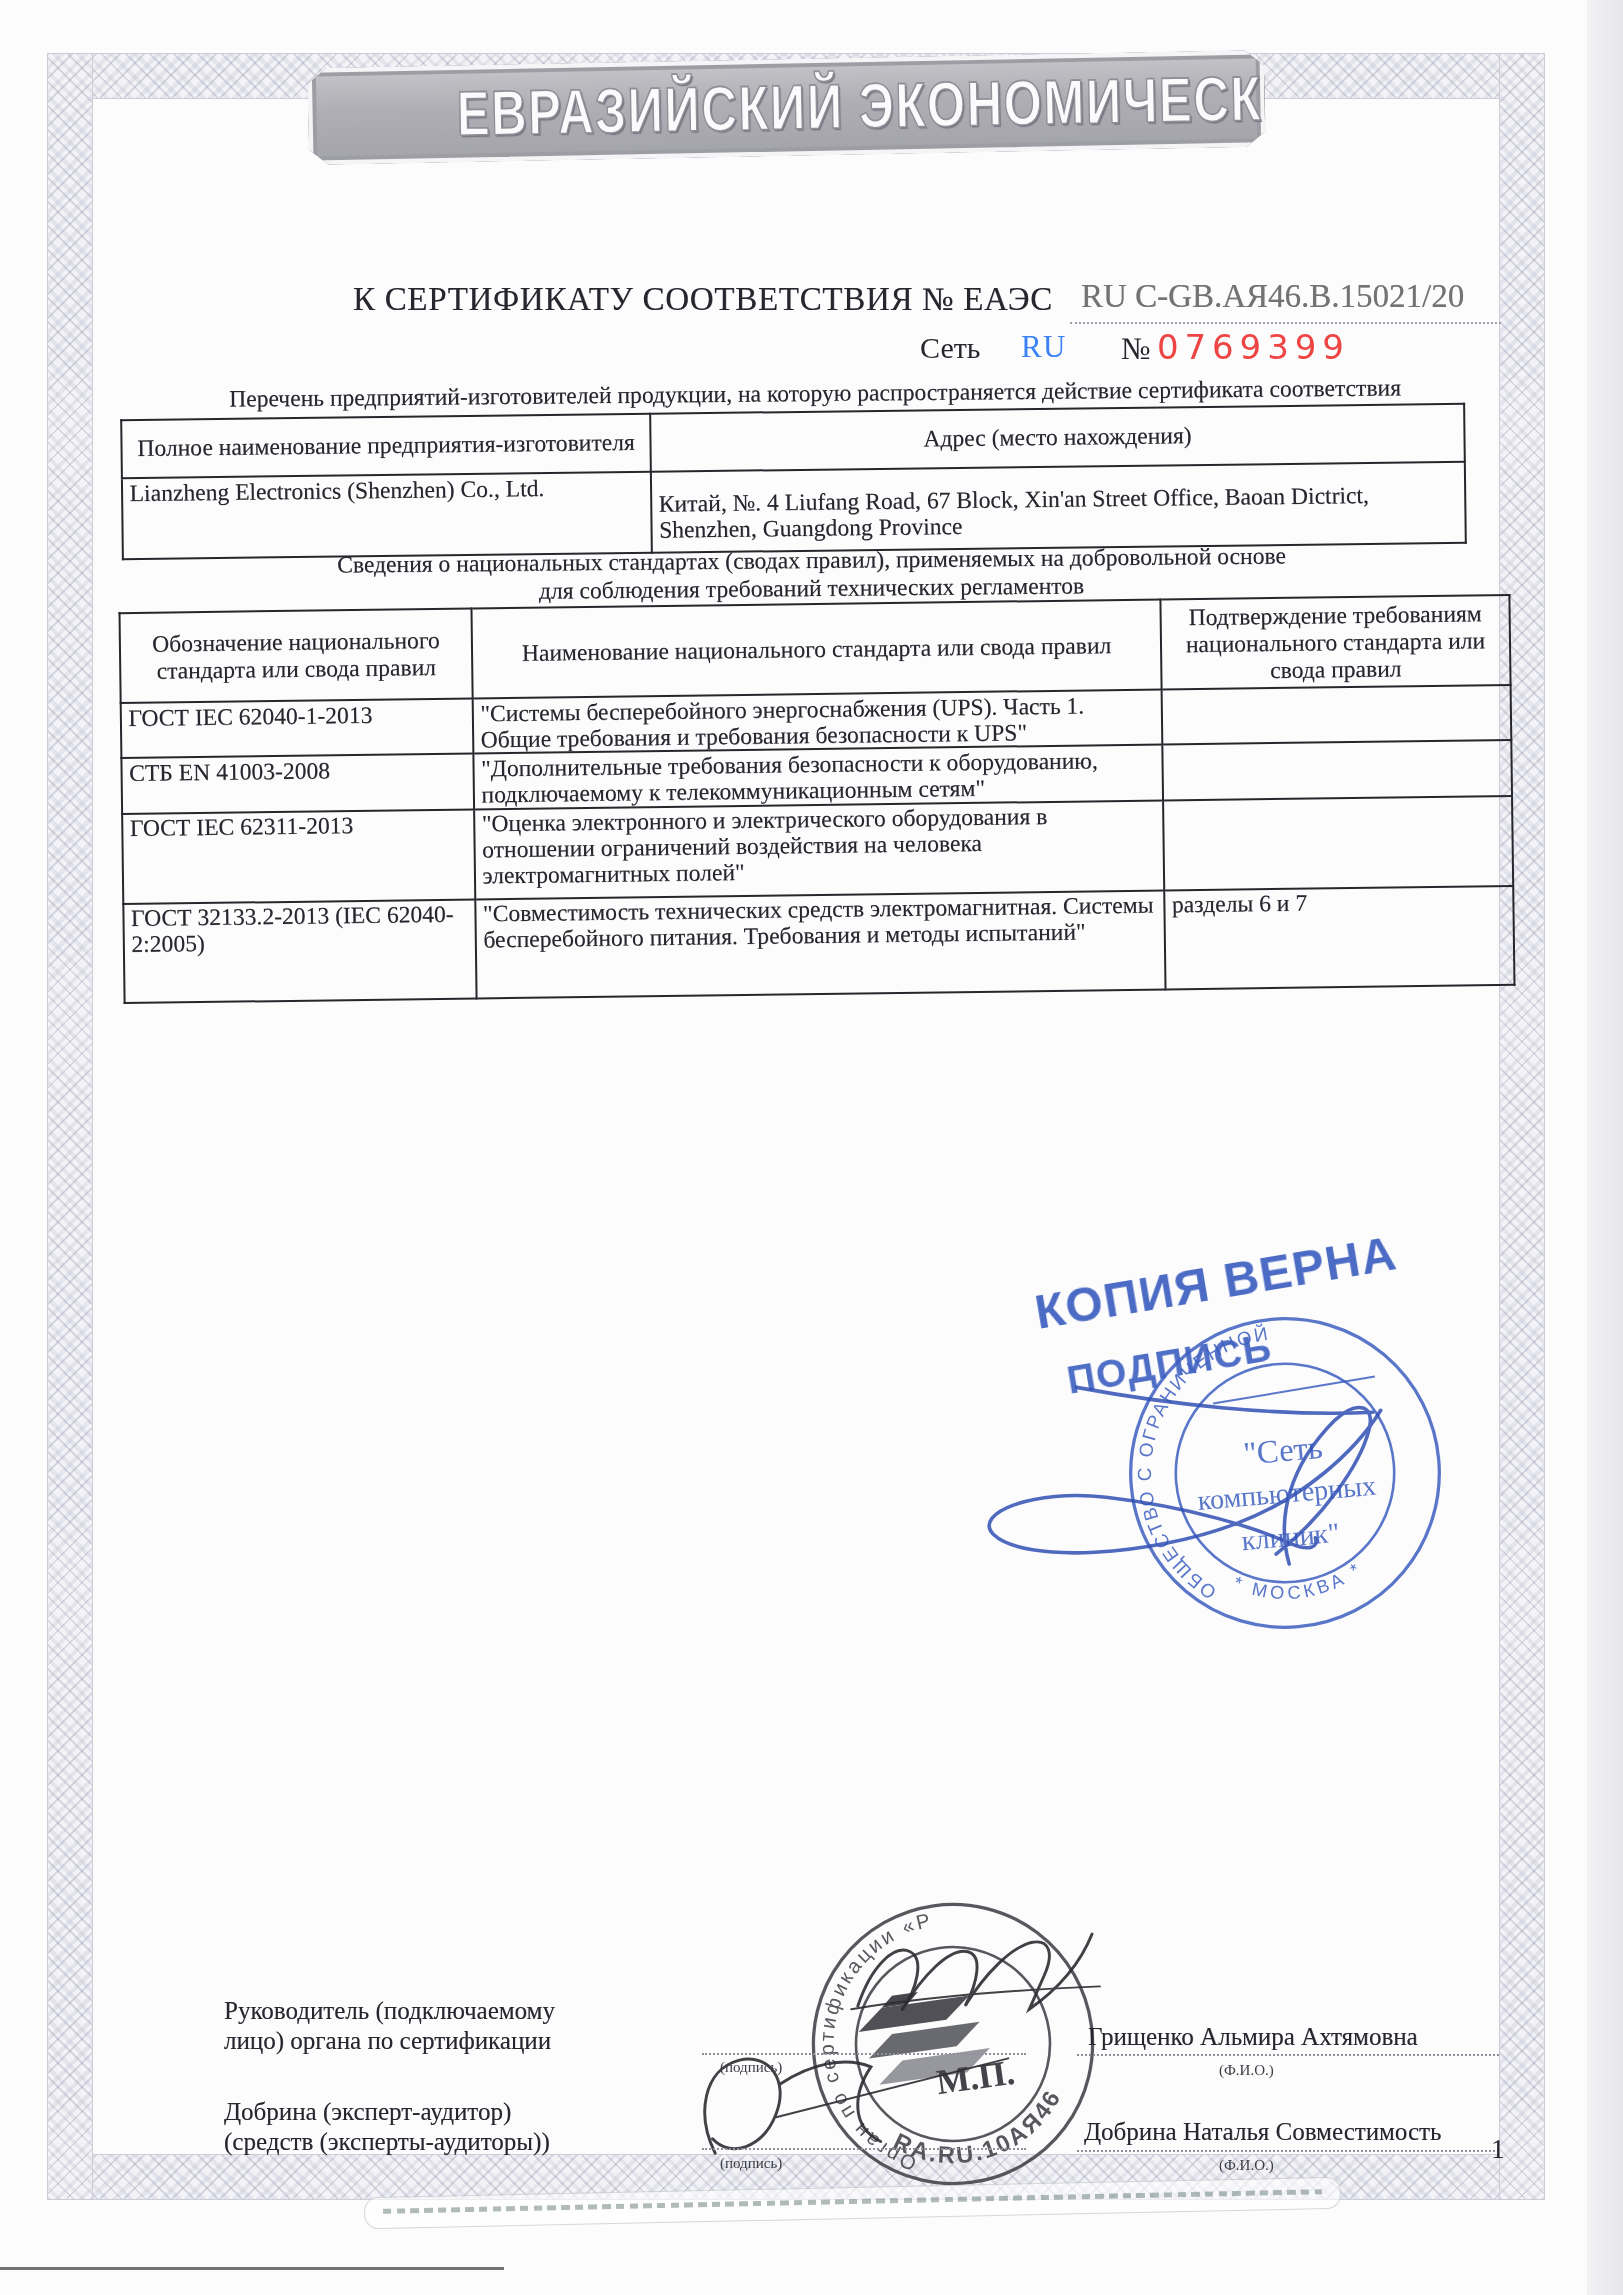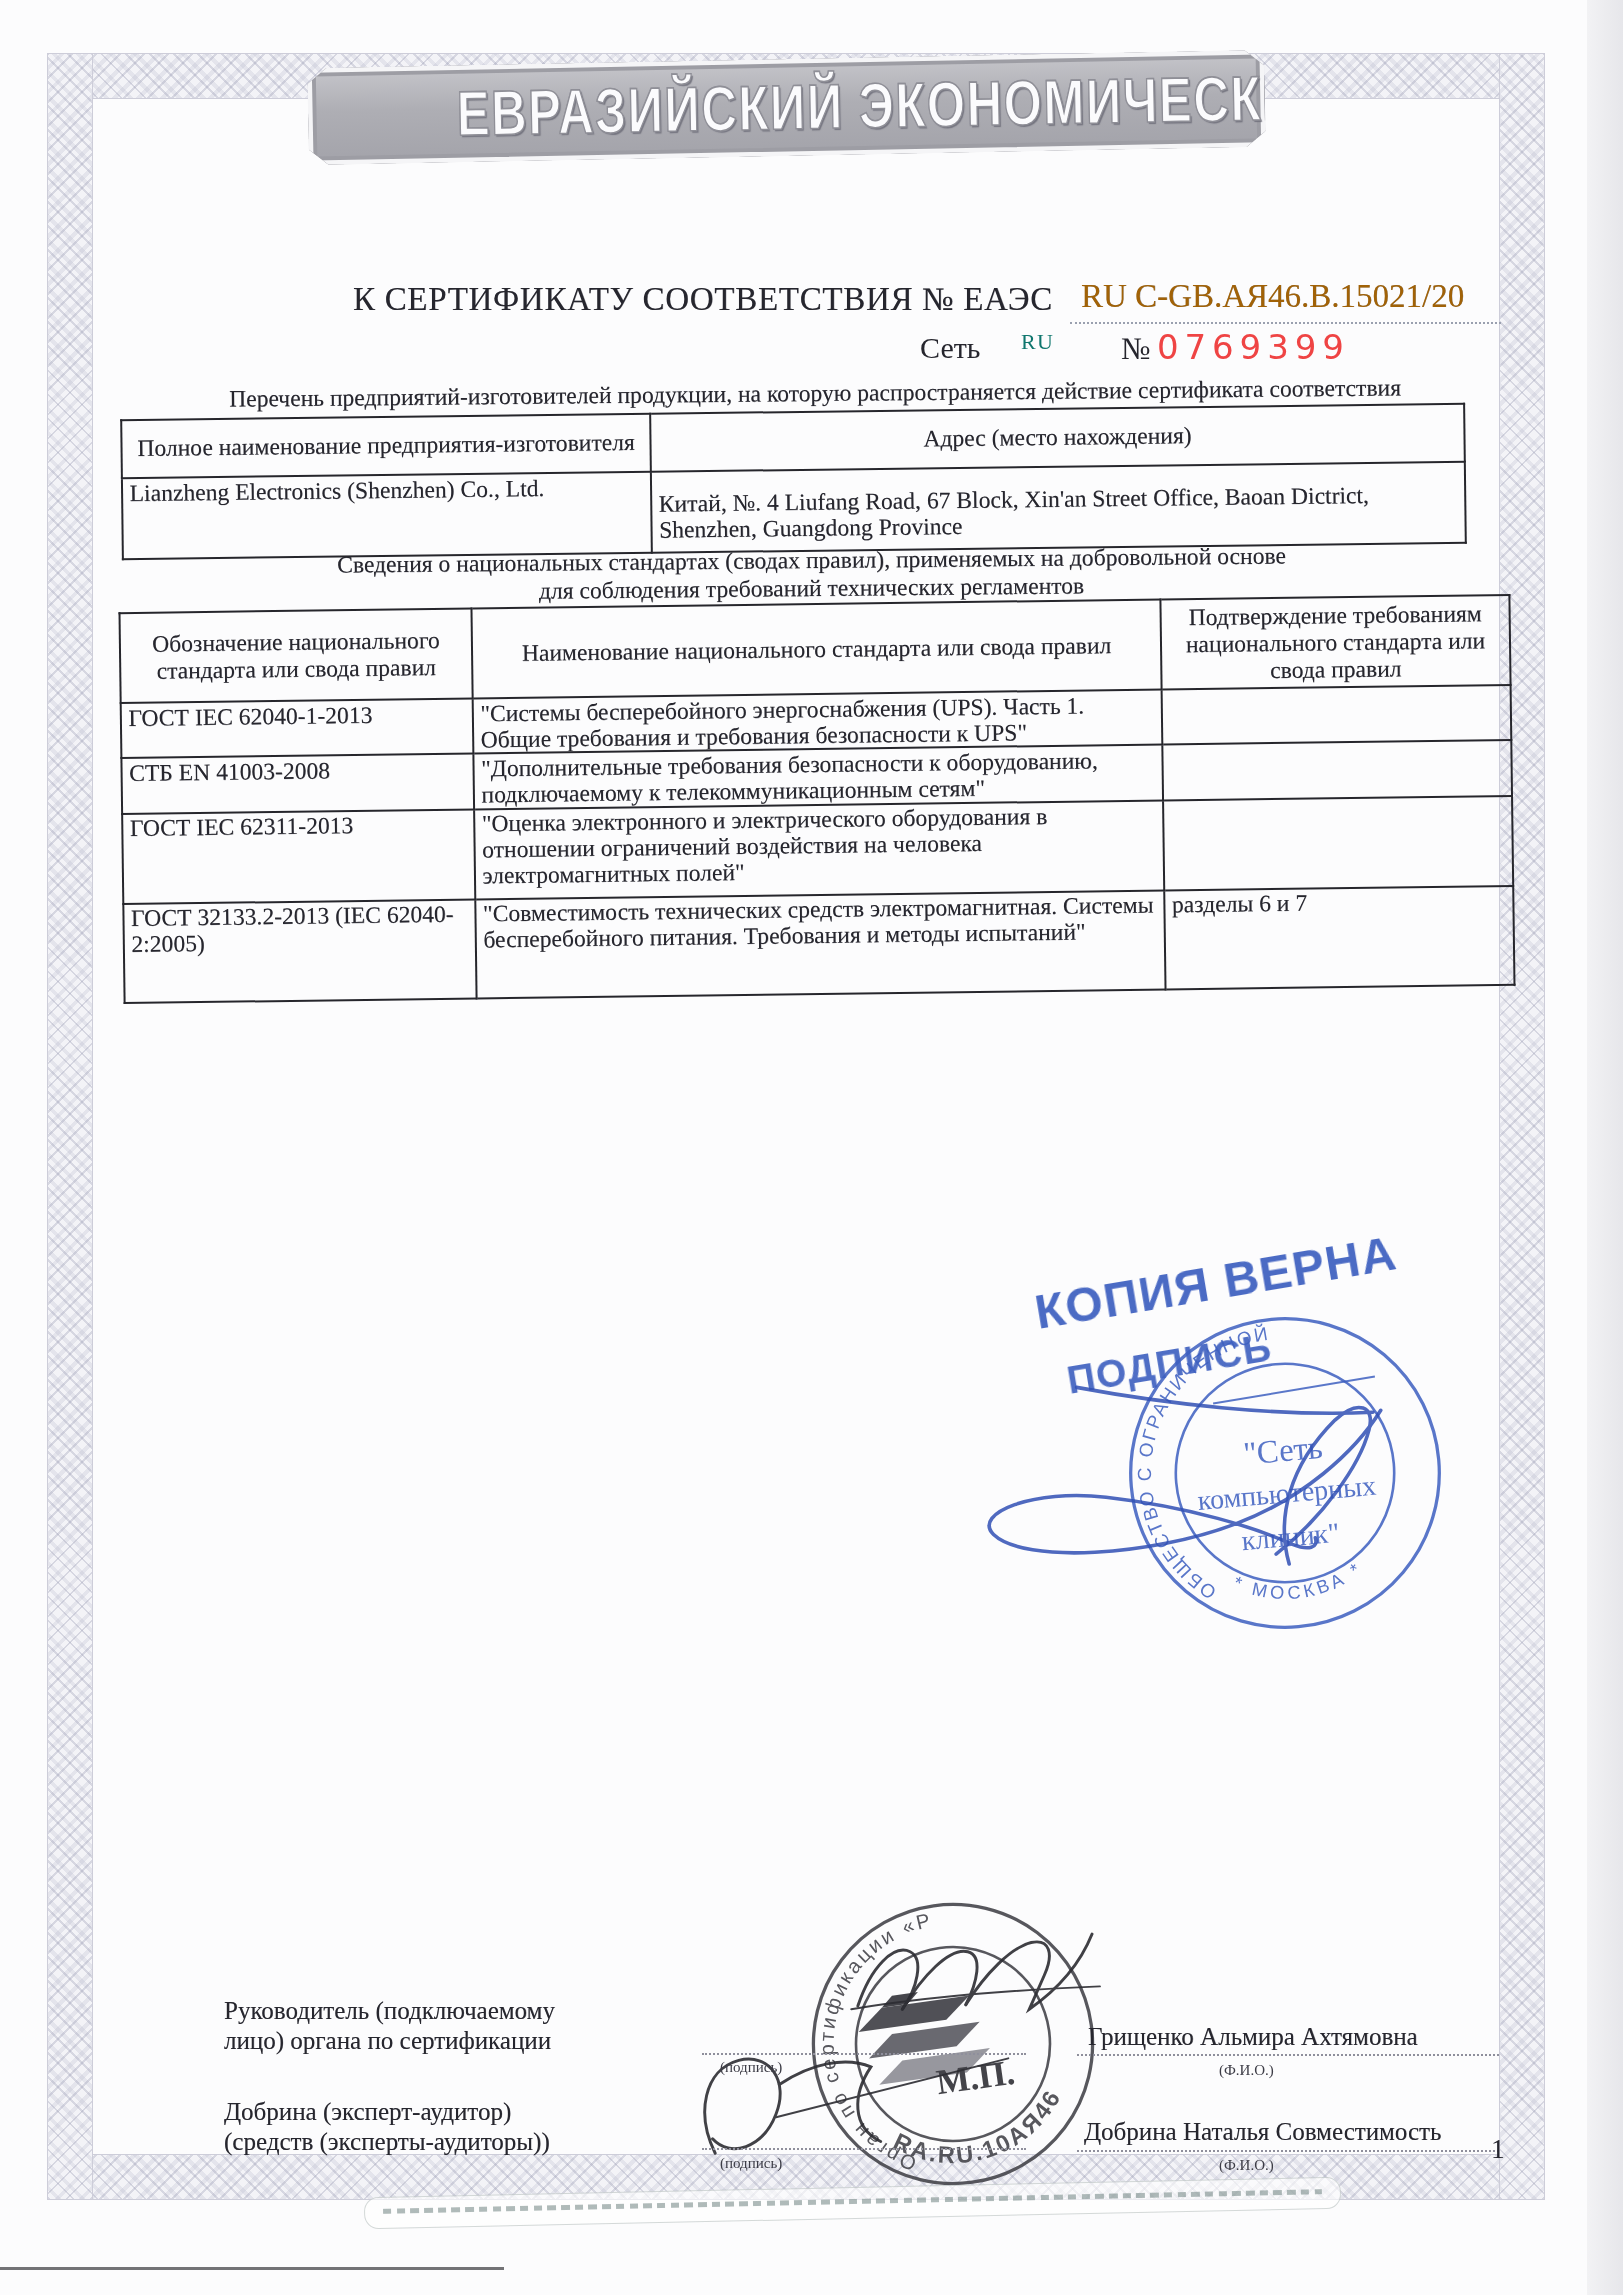--- a/index.html
+++ b/index.html
@@ -33,25 +33,25 @@
     font-family:"Liberation Sans",sans-serif;font-weight:bold;font-size:63px;letter-spacing:2px;
     color:#fbfbfd;-webkit-text-stroke:1.6px #8f8f97;
     text-shadow:2px 2px 1.3px rgba(108,108,120,.85), -0.7px -0.7px 0.7px rgba(130,130,140,.6);
     white-space:nowrap;
   }
   
   .title{left:530px;top:193px;width:537px;text-align:center;font-size:45px;font-weight:bold;letter-spacing:3.9px;
          text-shadow:0.5px 0.5px 0.5px rgba(30,30,40,.45);}
   .subtitle{left:353px;top:281px;font-size:33px;font-weight:normal;letter-spacing:0.7px;white-space:nowrap;
             text-shadow:0.3px 0.3px 0.4px rgba(30,30,40,.4);}
-  .certnum{left:1081px;top:278px;font-size:33px;white-space:nowrap;color:#a16207;
+  .certnum{left:1081px;top:278px;font-size:33px;white-space:nowrap;color:#737373;
            text-shadow:0.3px 0.3px 0.4px rgba(30,30,40,.4);}
   .cert-underline{left:1070px;top:322px;width:431px;border-top:2px dotted #9aa0af;}
   .series-label{left:920px;top:331px;font-size:30px;}
-  .series-value{left:1021px;top:329px;font-size:22px;color:#0f766e;letter-spacing:1.3px;}
+  .series-value{left:1021px;top:329px;font-size:31px;color:#3b82f6;letter-spacing:1.3px;}
   .num-label{left:1121px;top:331px;font-size:31px;}
   .num-value{left:1157px;top:327px;font-size:34px;color:#ef4444;letter-spacing:5.9px;font-family:"DejaVu Sans",sans-serif;}
   
   .cap{font-size:23.6px;text-align:center;text-shadow:0.3px 0.3px 0.3px rgba(30,30,40,.4);}
   .cap1{left:157px;top:380px;width:1316px;transform:rotate(-.55deg);}
   .cap2a{left:131px;top:547px;width:1361px;transform:rotate(-.55deg);}
   .cap2b{left:131px;top:575px;width:1361px;transform:rotate(-.55deg);}
   
   table{border-collapse:collapse;table-layout:fixed;font-size:23.6px;line-height:26px;
         text-shadow:0.3px 0.3px 0.3px rgba(30,30,40,.4);}

